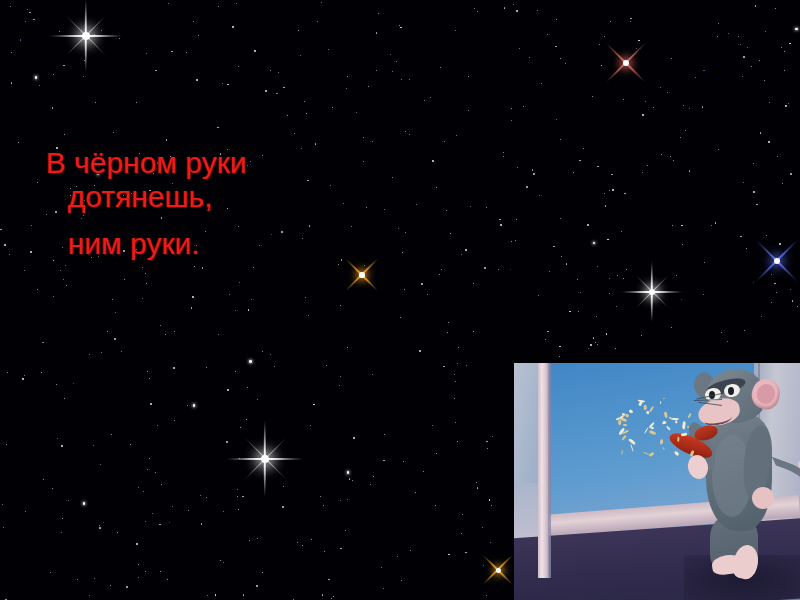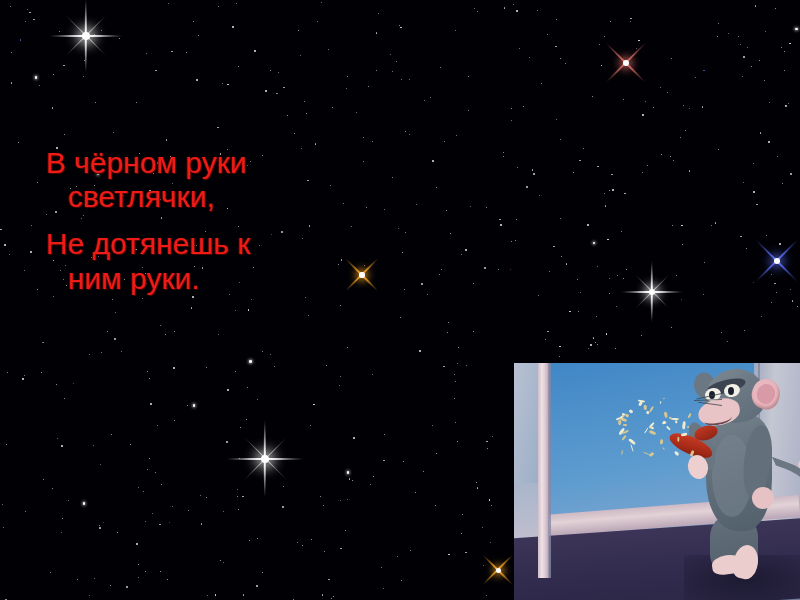--- a/index.html
+++ b/index.html
@@ -920,24 +920,23 @@
       <div class="sparkle" style="left: 477px; top: 549px; width: 42px; height: 42px;">
         <i style="width: 42px; height: 1.6px; margin-left: -21px; margin-top: -0.8px; transform: rotate(45deg); background: linear-gradient(90deg, rgba(255, 255, 255, 0) 0%, rgb(240, 160, 32) 42%, rgb(255, 255, 255) 50%, rgb(240, 160, 32) 58%, rgba(255, 255, 255, 0) 100%); opacity: 0.95;"></i>
         <i style="width: 42px; height: 1.6px; margin-left: -21px; margin-top: -0.8px; transform: rotate(135deg); background: linear-gradient(90deg, rgba(255, 255, 255, 0) 0%, rgb(240, 160, 32) 42%, rgb(255, 255, 255) 50%, rgb(240, 160, 32) 58%, rgba(255, 255, 255, 0) 100%); opacity: 0.95;"></i>
         <div class="core" style="width: 5px; height: 5px; margin: -2.5px 0px 0px -2.5px; box-shadow: rgb(240, 160, 32) 0px 0px 8px 2.5px;"></div>
       </div>
     </div>
 
   <div id="poem">
     <div class="stanza">
       <div class="poem-line">В чёрном руки</div>
-      <div class="poem-line indent">светлячки,</div>
+      <div class="poem-line indent">дотянешь,</div>
     </div>
     <div class="stanza">
-      <div class="poem-line">Не дотянешь к</div>
       <div class="poem-line indent">ним руки.</div>
     </div>
   </div>
 
   <div id="cartoon">
     <div class="c-layer wall"></div>
     <div class="c-layer sidewall"></div>
     <div class="c-layer sidewall-lower"></div>
     <div class="c-layer rightwall"></div>
     <div class="c-layer rightwall-line"></div>

